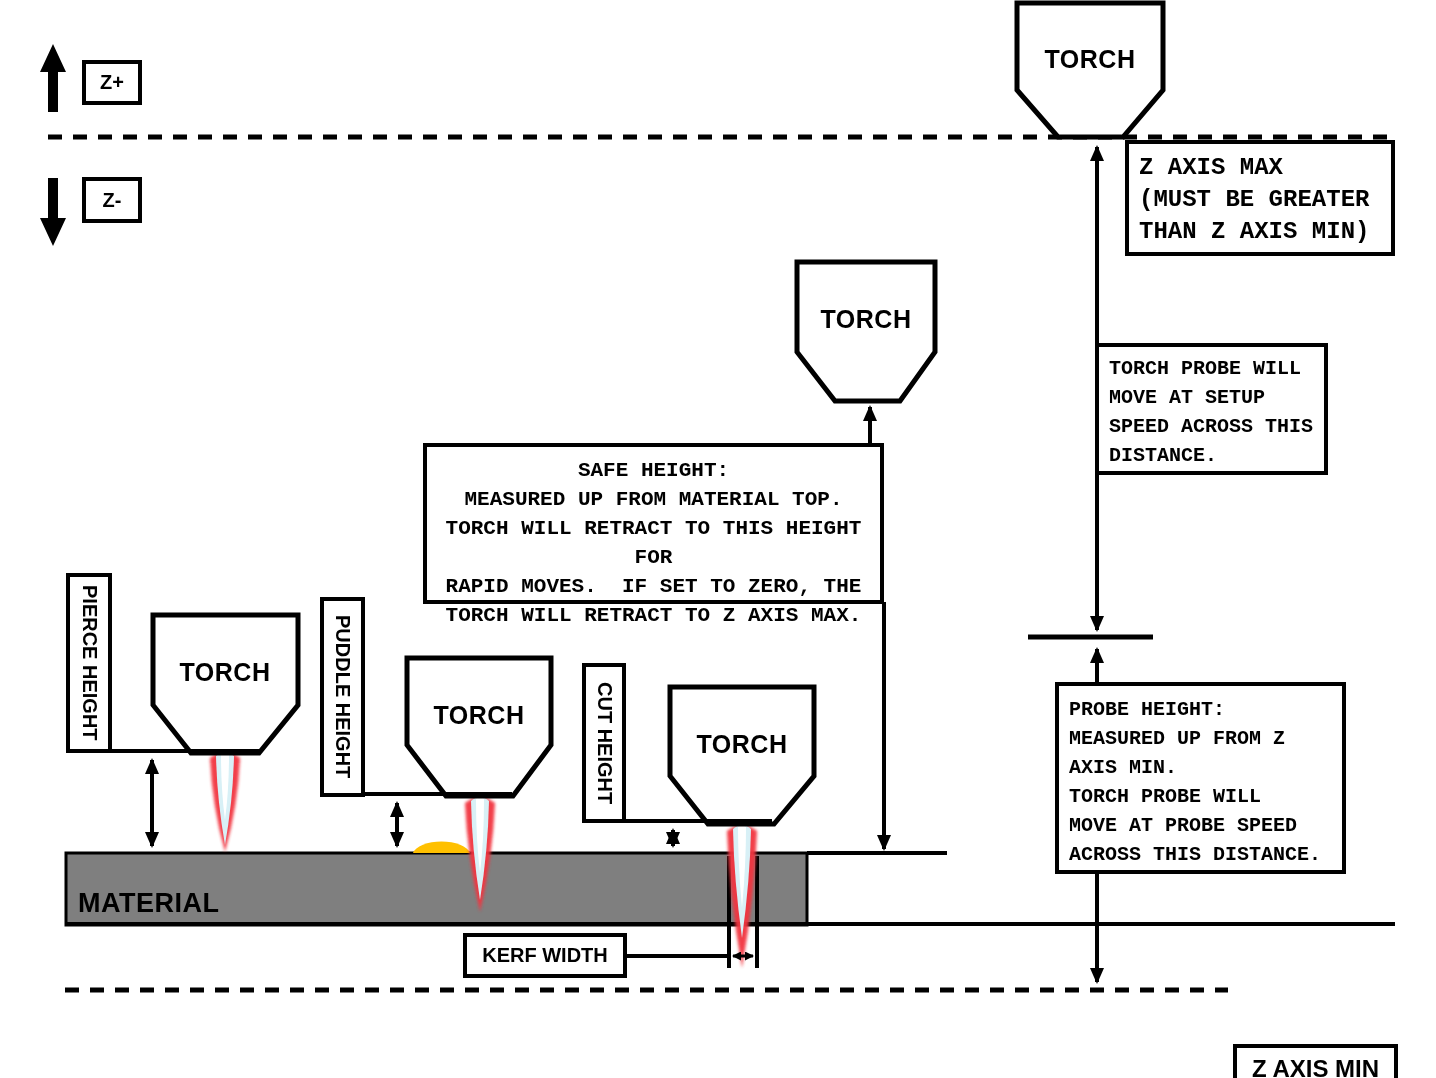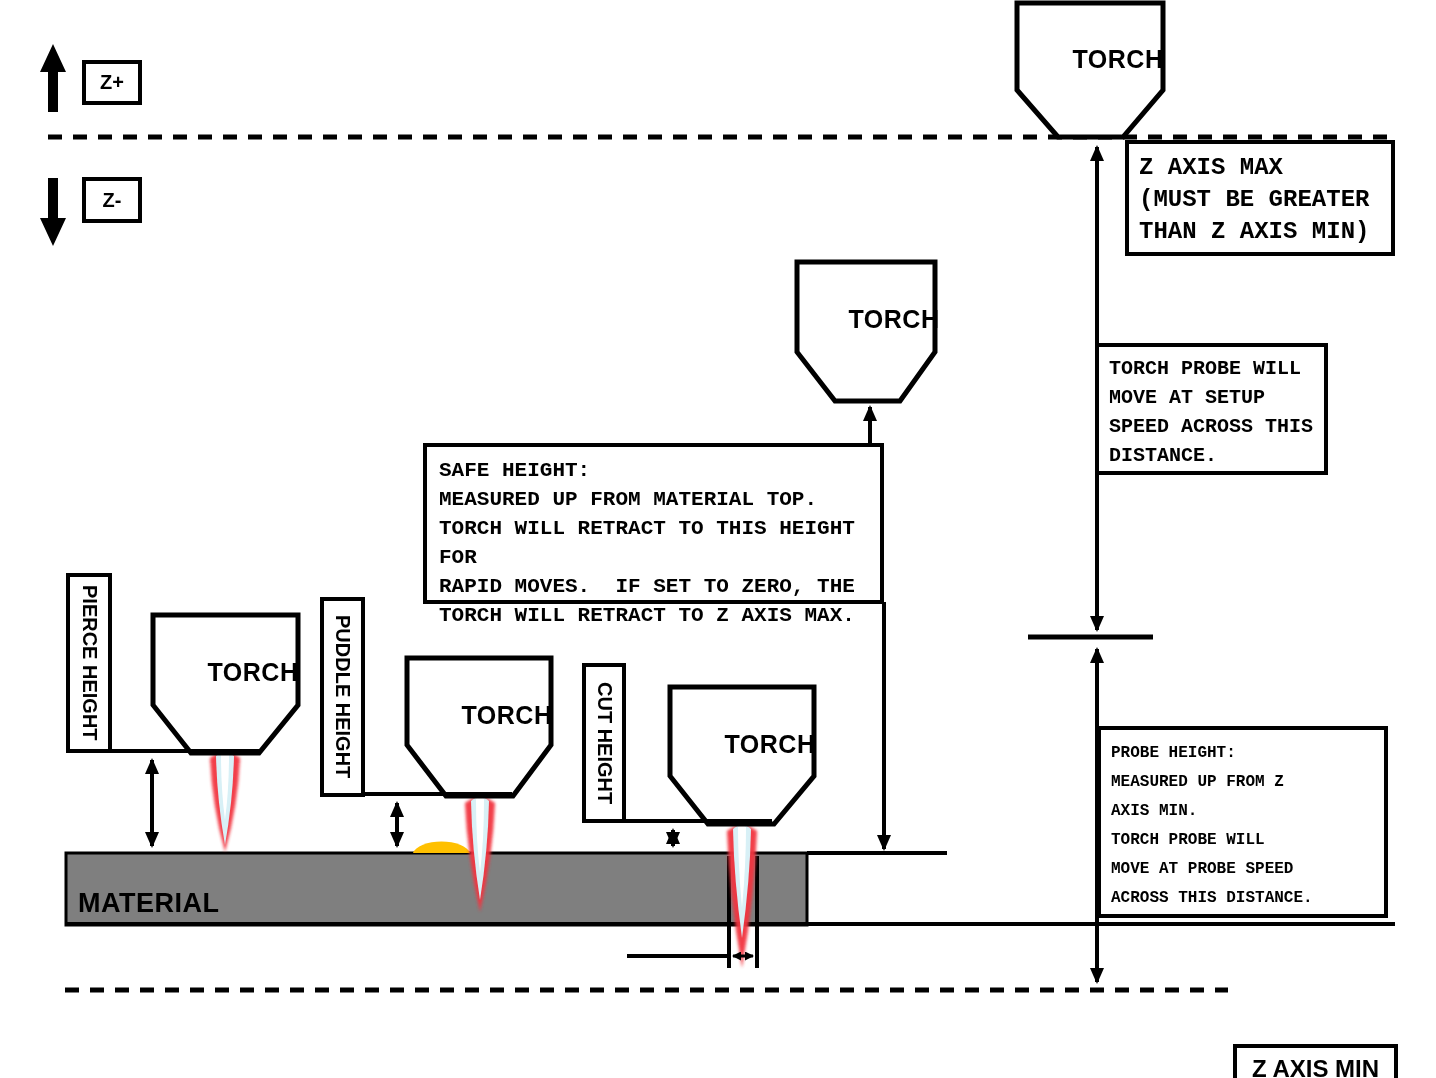--- a/index.html
+++ b/index.html
@@ -11,29 +11,29 @@
   .box{
     position:absolute;background:#ffffff;border:4px solid #000;box-sizing:border-box;
     font-weight:bold;color:#000;z-index:2;
   }
   .pre{white-space:pre-wrap;font-family:Liberation Mono, monospace;}
   .center{display:flex;align-items:center;justify-content:center;text-align:center;}
   .vbox{display:flex;align-items:center;justify-content:center;}
   .vtext{writing-mode:vertical-rl;text-orientation:mixed;font-weight:bold;}
   .torch-label{
     position:absolute;z-index:2;width:140px;text-align:center;
-    font-size:25px;font-weight:bold;letter-spacing:0.5px;margin-left:28px;
+    font-size:25px;font-weight:bold;letter-spacing:0.5px;
   }
   .mat-label{
     position:absolute;z-index:2;font-size:27px;font-weight:bold;letter-spacing:0.5px;text-align:right;
   }
   #box-zmax{left:1125px;top:140px;width:270px;height:116px;font-size:24px;line-height:32px;padding:8px 10px;}
   #box-setup{left:1095px;top:343px;width:233px;height:132px;font-size:20px;line-height:29px;padding:7px 10px;}
-  #box-safe{left:423px;top:443px;width:461px;height:161px;font-size:21px;line-height:29px;padding:9px 12px;}
-  #box-probe{left:1097px;top:682px;width:291px;height:192px;font-size:16px;line-height:29px;padding:9px 10px;margin-top:44px;}
+  #box-safe{left:423px;top:443px;width:461px;height:161px;font-size:21px;line-height:29px;padding:9px 12px;text-align:center;}
+  #box-probe{left:1055px;top:682px;width:291px;height:192px;font-size:20px;line-height:29px;padding:9px 10px;}
   #box-slats{left:1202px;top:925px;width:195px;height:50px;font-size:24px;}
   #box-zmin{left:1233px;top:1044px;width:165px;height:50px;font-size:24px;}
   #box-kerf{left:463px;top:933px;width:164px;height:45px;font-size:20px;}
   #box-zplus{left:82px;top:60px;width:60px;height:45px;font-size:20px;}
   #box-zminus{left:82px;top:177px;width:60px;height:46px;font-size:20px;}
   #box-pierce{left:66px;top:573px;width:46px;height:180px;font-size:20px;}
   #box-puddle{left:320px;top:597px;width:45px;height:200px;font-size:20px;}
   #box-cut{left:582px;top:663px;width:44px;height:160px;font-size:20px;}
   #lbl-torch-top{left:1020px;top:45px;}
   #lbl-torch-mid{left:796px;top:305px;}
@@ -154,17 +154,18 @@
   <div class="box vbox" id="box-pierce">
     <span class="vtext">PIERCE HEIGHT</span>
   </div>
   <div class="box vbox" id="box-puddle">
     <span class="vtext">PUDDLE HEIGHT</span>
   </div>
   <div class="box vbox" id="box-cut">
     <span class="vtext">CUT HEIGHT</span>
   </div>
 
+  <div class="box center" id="box-kerf">KERF WIDTH</div>
   <div class="box center" id="box-zmin">Z AXIS MIN</div>
 
   <div class="mat-label" id="lbl-material">MATERIAL</div>
 
 </div>
 
 </body></html>

